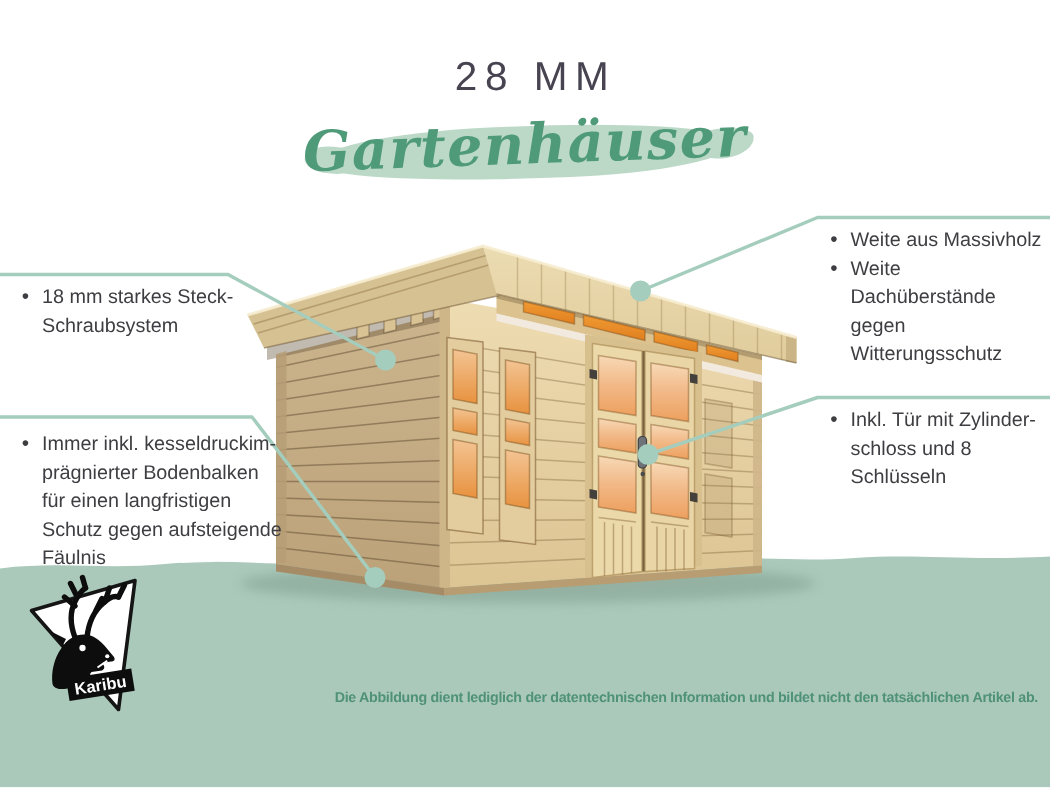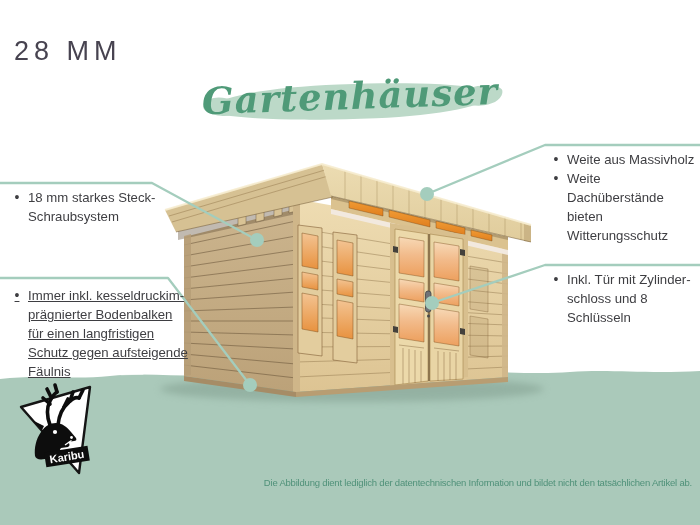--- a/index.html
+++ b/index.html
@@ -1,42 +1,42 @@
 <!DOCTYPE html>
 <html><head>
 <meta charset="utf-8">
 <style>
   html,body{margin:0;padding:0;}
   .stage{position:relative;width:700px;height:525px;background:#ffffff;overflow:hidden;
          font-family:"Liberation Sans",sans-serif;}
   
-  .title{position:absolute;top:36px;left:0;right:0;
+  .title{position:absolute;top:36px;left:0;right:0;text-align:center;
          font-size:27px;letter-spacing:5px;color:#474350;font-weight:400;margin-left:14px;}
   .brush{position:absolute;left:213px;top:84px;width:278px;height:35px;background:#bcd9c8;
          border-radius:48% 52% 44% 56% / 58% 46% 60% 42%;transform:rotate(-2deg);}
   .brush::before{content:"";position:absolute;left:-10px;top:9px;width:34px;height:18px;
          background:#bcd9c8;border-radius:60% 40% 50% 50%/60% 50% 40% 50%;transform:rotate(8deg);}
   .brush::after{content:"";position:absolute;right:-12px;top:6px;width:40px;height:20px;
          background:#bcd9c8;border-radius:40% 60% 50% 50%/50% 40% 60% 50%;transform:rotate(-6deg);}
   .subtitle{position:absolute;left:0;right:0;top:74px;text-align:center;
          font-family:"DejaVu Serif",serif;font-style:italic;font-weight:bold;
          font-size:37px;color:#4f9a78;transform:rotate(-2deg);letter-spacing:1px;}
   
   .callout{position:absolute;color:#3e3e42;font-size:13.2px;line-height:19px;}
   .lt{left:10px;top:188px;width:172px;}
-  .lb{left:10px;top:286px;width:182px;text-decoration:underline;}
+  .lb{left:10px;top:286px;width:182px;}
   .rt{left:549px;top:150px;width:150px;}
   .rb{left:549px;top:270px;width:152px;}
   .feature-item{display:flex;}
   .bullet{flex:0 0 14px;text-align:center;}
   .bullet::before{content:"\2022";font-size:14px;}
   .feature-text{white-space:pre-line;flex:1 1 auto;padding-left:4px;}
   
-  .disclaimer{position:absolute;right:8px;top:477px;font-size:9.5px;letter-spacing:-0.2px;
-        color:#4f9179;font-weight:normal;white-space:nowrap;padding-left:20px;}
+  .disclaimer{position:absolute;right:8px;top:460px;font-size:9.5px;letter-spacing:-0.2px;
+        color:#4f9179;font-weight:bold;white-space:nowrap;padding-left:20px;}
   .full-svg{position:absolute;left:0;top:0;width:700px;height:525px;}
   .logo-svg{position:absolute;left:5px;top:377px;width:110px;height:110px;}
 </style>
 </head>
 <body>
 
 <div class="stage">
 
   <svg class="full-svg" viewBox="0 0 700 525">
     <defs>
@@ -213,21 +213,21 @@
   </div>
 
   <div class="callout rt">
     <div class="feature-item">
       <span class="bullet"></span>
       <span class="feature-text">Weite aus Massivholz</span>
     </div>
     <div class="feature-item">
       <span class="bullet"></span>
       <span class="feature-text">Weite Dachüberstände
-bieten Witterungsschutz</span>
+gegen Witterungsschutz</span>
     </div>
   </div>
 
   <div class="callout rb">
     <div class="feature-item">
       <span class="bullet"></span>
       <span class="feature-text">Inkl. Tür mit Zylinder-
 schloss und 8 Schlüsseln</span>
     </div>
   </div>

